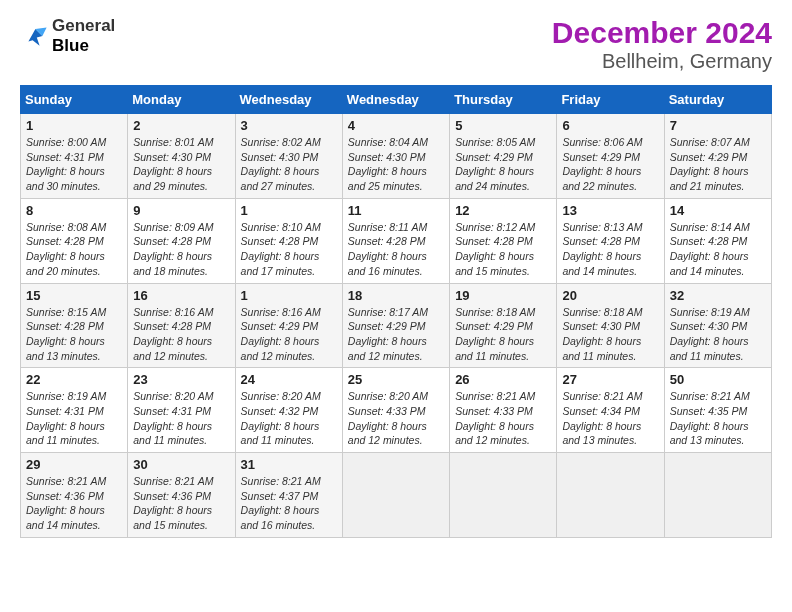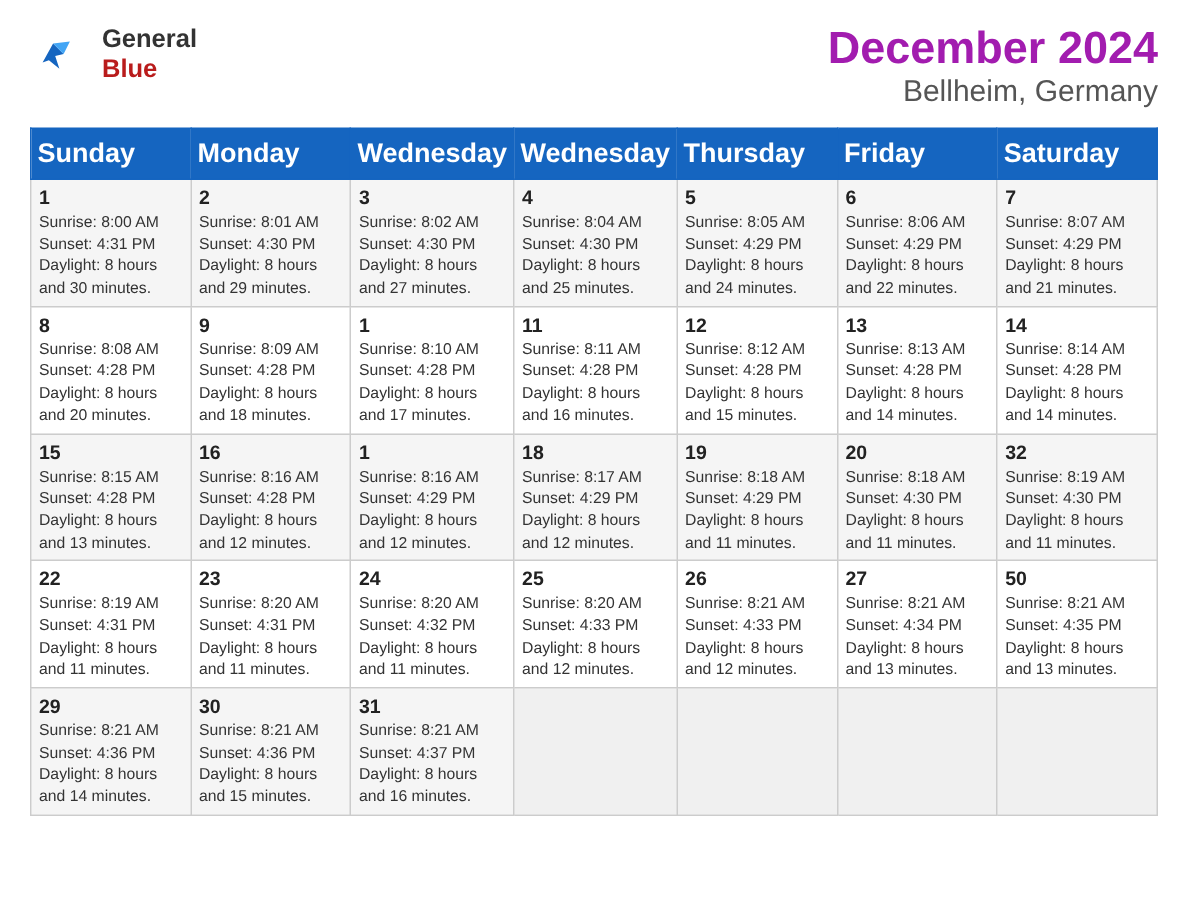--- a/index.html
+++ b/index.html
@@ -12,21 +12,21 @@
     }
     .header-area {
       display: flex;
       justify-content: space-between;
       align-items: flex-start;
       margin-bottom: 12px;
     }
     .logo {
       display: flex;
       align-items: center;
-      gap: 20px;
+      gap: 4px;
     }
     .logo-bird {
       width: 28px;
       height: 28px;
     }
     .title-block {
       text-align: right;
     }
     .month-title {
       font-size: 30px;
@@ -40,21 +40,21 @@
     .calendar-table {
       width: 100%;
       border-collapse: collapse;
       font-size: 11px;
     }
     .calendar-table thead th {
       background: #1565c0;
       color: #fff;
       padding: 6px 4px;
       text-align: left;
-      font-size: 18px;
+      font-size: 13px;
       font-weight: bold;
       border: 1px solid #1565c0;
     }
     .calendar-table tbody td {
       border: 1px solid #ccc;
       vertical-align: top;
       padding: 4px 5px;
       width: calc(100% / 7);
       min-height: 80px;
       background: #fff;
@@ -69,37 +69,38 @@
       font-size: 13px;
       font-weight: bold;
       color: #222;
       display: block;
       margin-bottom: 2px;
     }
     .day-info {
       color: #333;
       font-size: 10.5px;
       line-height: 1.4;
+      font-style: italic;
     }
     .empty-cell {
       background: #f0f0f0 !important;
     }
   </style>
 </head>
 <body>
 
 <div class="header-area">
   <div class="logo">
     <svg class="logo-bird" viewBox="0 0 40 40" xmlns="http://www.w3.org/2000/svg">
       <polygon points="12,28 22,10 32,20 24,22 28,34 18,26" fill="#1565c0"></polygon>
       <polygon points="22,10 38,8 32,20" fill="#42a5f5"></polygon>
     </svg>
     <div style="line-height:1.15">
       <div style="font-size:17px;font-weight:bold;color:#333;">General</div>
-      <div style="font-size:17px;font-weight:bold;color:#b91c1c;">Blue</div>
+      <div style="font-size:17px;font-weight:bold;color:#000000;">Blue</div>
     </div>
   </div>
   <div class="title-block">
     <div class="month-title">December 2024</div>
     <div class="location-title">Bellheim, Germany</div>
   </div>
 </div>
 
 <table class="calendar-table">
   <thead>

